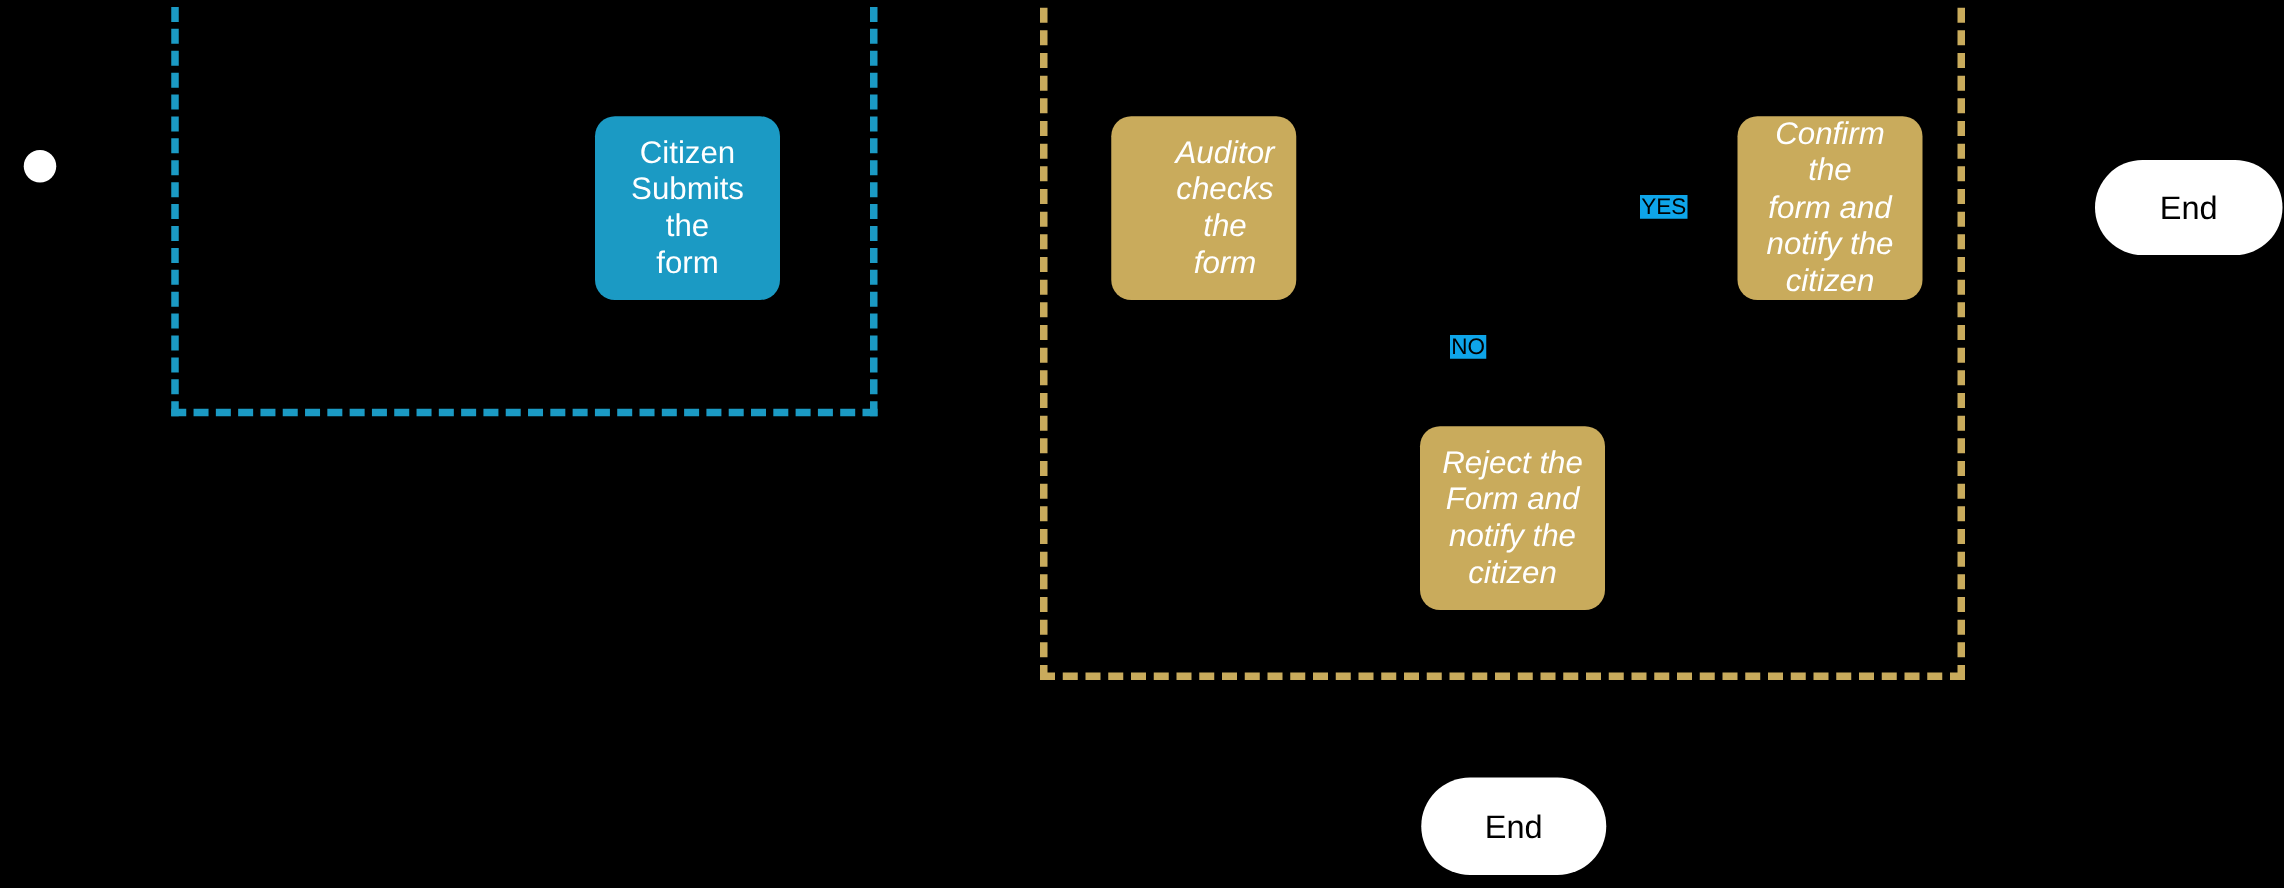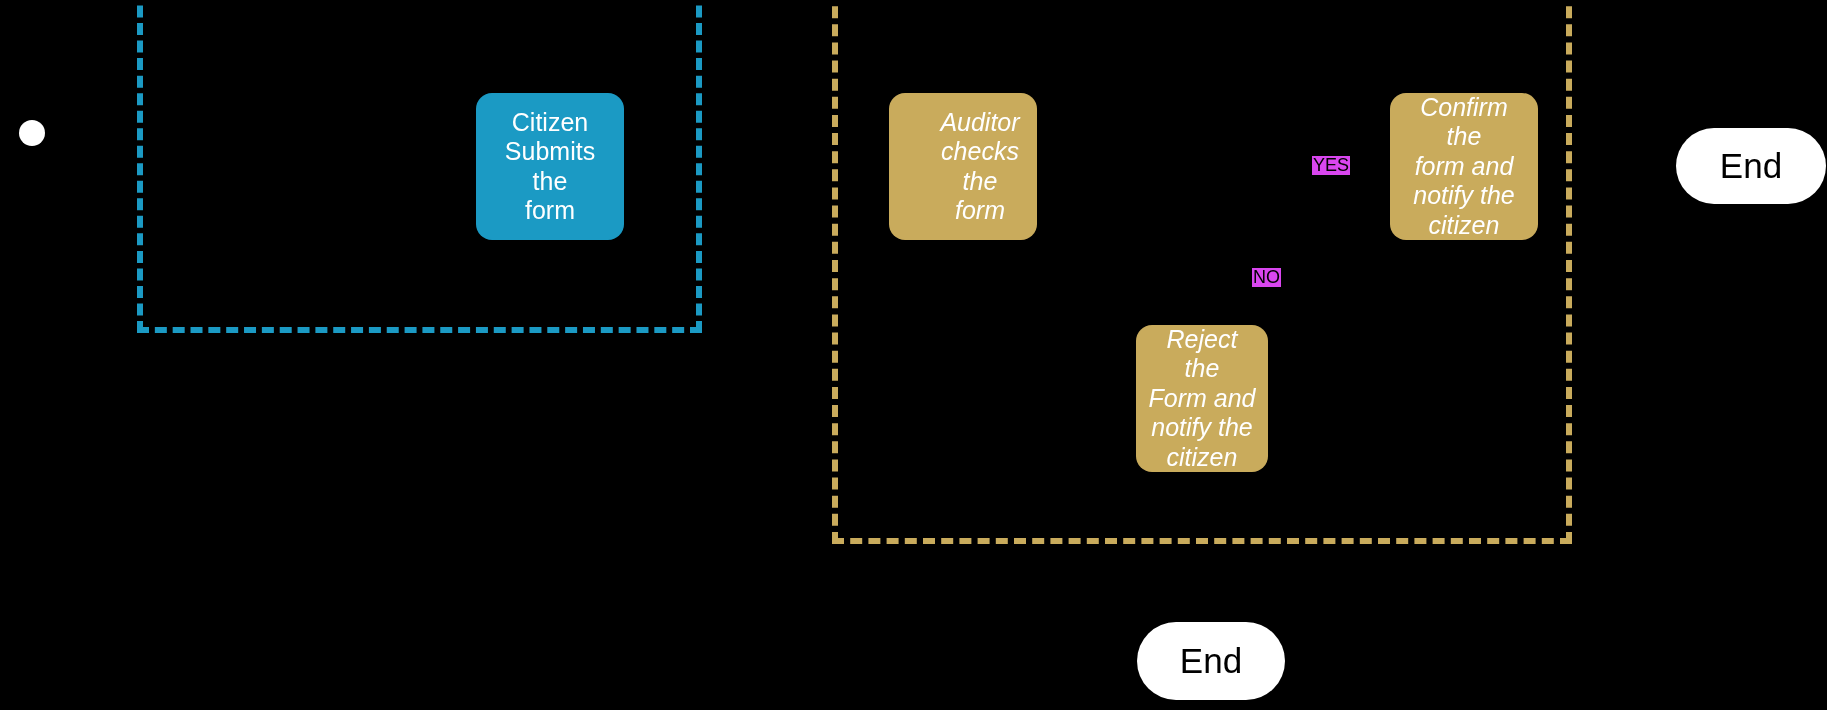--- a/index.html
+++ b/index.html
@@ -66,21 +66,21 @@
     padding: 6px 10px;
     white-space: pre-line;
   }
   .node-citizen { background: #1b9ac4; }
   .node-auditor { background: #c9ab5c; font-style: italic; }
 
   #node-citizen-fills   { left: 220px; top: 93px;  width: 148px; height: 147px; }
   #node-citizen-submits { left: 476px; top: 93px;  width: 148px; height: 147px; }
   #node-auditor-checks  { left: 889px; top: 93px;  width: 148px; height: 147px; padding-left: 44px; }
   #node-confirm-form    { left: 1390px; top: 93px; width: 148px; height: 147px; }
-  #node-reject-form     { left: 1136px; top: 325px; width: 132px; height: 147px; }
+  #node-reject-form     { left: 1136px; top: 341px; width: 148px; height: 147px; }
 
   
   .decision {
     position: absolute;
     left: 1150px;
     top: 80px;
     width: 118px;
     height: 174px;
   }
   .decision .shape {
@@ -96,40 +96,40 @@
     align-items: center;
     justify-content: center;
     color: #ffffff;
     font-size: 17px;
     text-align: center;
   }
 
   
   .edge-label {
     position: absolute;
-    background: #d946ef;
+    background: #0ea5e9;
     color: #000000;
     font-size: 18px;
     line-height: 1.05;
     padding: 0 1px;
     white-space: nowrap;
   }
   #edge-label-yes { left: 1312px; top: 156px; }
-  #edge-label-no  { left: 1252px; top: 268px; }
+  #edge-label-no  { left: 1160px; top: 268px; }
 
   
   .end-node {
     position: absolute;
     background: #ffffff;
     color: #000000;
     border-radius: 999px;
     display: flex;
     align-items: center;
     justify-content: center;
-    font-size: 35px;
+    font-size: 26px;
     text-align: center;
   }
   #end-node-right  { left: 1676px; top: 128px; width: 150px; height: 76px; }
   #end-node-bottom { left: 1137px; top: 622px; width: 148px; height: 78px; }
 </style>
 </head>
 <body>
 
 <div id="canvas">
 

